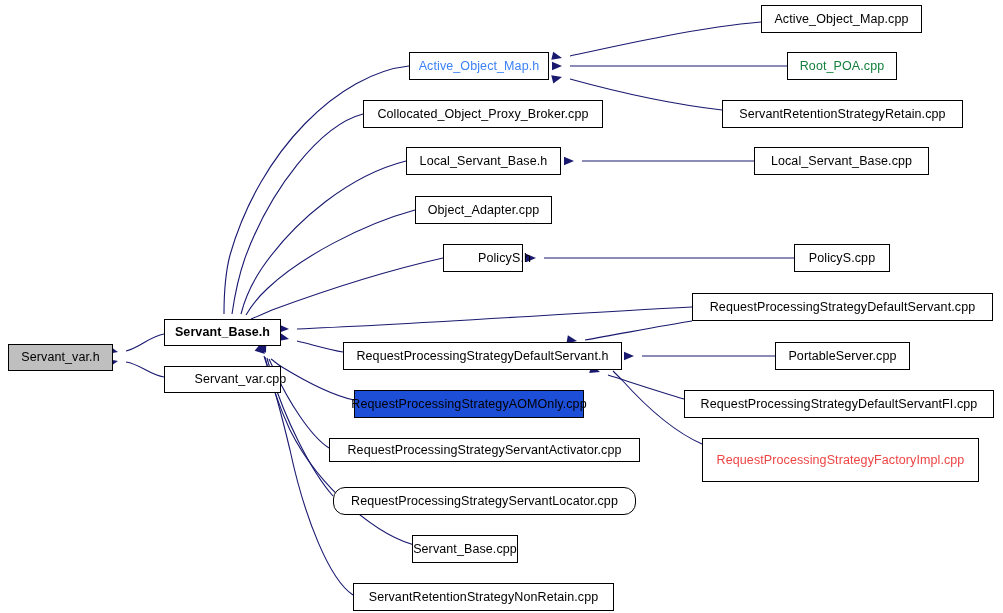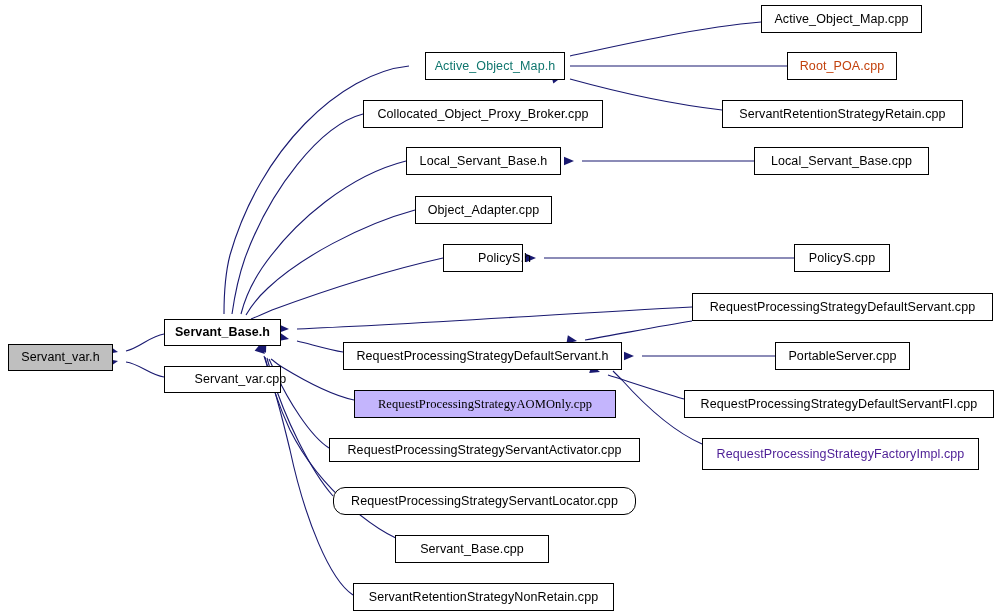--- a/index.html
+++ b/index.html
@@ -93,34 +93,34 @@
       <polygon points="0,0 10,-4.2 10,4.2" fill="#191970" transform="translate(577,341) rotate(190)"></polygon>
       <path d="M684,399 C660,392 630,382 608,375" fill="none" stroke="#191970" stroke-width="1.1"></path>
       <polygon points="0,0 10,-4.2 10,4.2" fill="#191970" transform="translate(600,372) rotate(198)"></polygon>
       <path d="M702,444 C670,430 640,400 622,380 C618,376 615,373 613,371" fill="none" stroke="#191970" stroke-width="1.1"></path>
       <polygon points="0,0 10,-4.2 10,4.2" fill="#191970" transform="translate(608,366) rotate(225)"></polygon>
     </svg>
   <div id="nodes">
       <div class="node current" style="left: 8px; top: 344px; width: 105px; height: 27px; border-color: rgb(0, 0, 0); background: rgb(191, 191, 191); color: rgb(0, 0, 0);">Servant_var.h</div>
       <div class="node" style="left: 164px; top: 319px; width: 117px; height: 27px; border-color: rgb(0, 0, 0); background: rgb(255, 255, 255); color: rgb(0, 0, 0); font-weight: bold;">Servant_Base.h</div>
       <div class="node" style="left: 164px; top: 366px; width: 117px; height: 27px; border-color: rgb(0, 0, 0); background: rgb(255, 255, 255); color: rgb(0, 0, 0); padding-left: 36px;">Servant_var.cpp</div>
-      <div class="node" style="left: 425px; top: 52px; width: 140px; height: 28px; border-color: rgb(0, 0, 0); background: rgb(255, 255, 255); color: #0f766e;">Active_Object_Map.h</div>
+      <div class="node" style="left: 409px; top: 52px; width: 140px; height: 28px; border-color: rgb(0, 0, 0); background: rgb(255, 255, 255); color: #3b82f6;">Active_Object_Map.h</div>
       <div class="node" style="left: 761px; top: 5px; width: 161px; height: 28px; border-color: rgb(0, 0, 0); background: rgb(255, 255, 255); color: rgb(0, 0, 0);">Active_Object_Map.cpp</div>
-      <div class="node" style="left: 787px; top: 52px; width: 110px; height: 28px; border-color: rgb(0, 0, 0); background: rgb(255, 255, 255); color: #c2410c;">Root_POA.cpp</div>
+      <div class="node" style="left: 787px; top: 52px; width: 110px; height: 28px; border-color: rgb(0, 0, 0); background: rgb(255, 255, 255); color: #15803d;">Root_POA.cpp</div>
       <div class="node" style="left: 722px; top: 100px; width: 241px; height: 28px; border-color: rgb(0, 0, 0); background: rgb(255, 255, 255); color: rgb(0, 0, 0);">ServantRetentionStrategyRetain.cpp</div>
       <div class="node" style="left: 363px; top: 100px; width: 240px; height: 28px; border-color: rgb(0, 0, 0); background: rgb(255, 255, 255); color: rgb(0, 0, 0);">Collocated_Object_Proxy_Broker.cpp</div>
       <div class="node" style="left: 406px; top: 147px; width: 155px; height: 28px; border-color: rgb(0, 0, 0); background: rgb(255, 255, 255); color: rgb(0, 0, 0);">Local_Servant_Base.h</div>
       <div class="node" style="left: 754px; top: 147px; width: 175px; height: 28px; border-color: rgb(0, 0, 0); background: rgb(255, 255, 255); color: rgb(0, 0, 0);">Local_Servant_Base.cpp</div>
       <div class="node" style="left: 415px; top: 196px; width: 137px; height: 28px; border-color: rgb(0, 0, 0); background: rgb(255, 255, 255); color: rgb(0, 0, 0);">Object_Adapter.cpp</div>
       <div class="node" style="left: 443px; top: 244px; width: 80px; height: 28px; border-color: rgb(0, 0, 0); background: rgb(255, 255, 255); color: rgb(0, 0, 0); padding-left: 43px;">PolicyS.h</div>
       <div class="node" style="left: 794px; top: 244px; width: 96px; height: 28px; border-color: rgb(0, 0, 0); background: rgb(255, 255, 255); color: rgb(0, 0, 0);">PolicyS.cpp</div>
       <div class="node" style="left: 692px; top: 293px; width: 301px; height: 28px; border-color: rgb(0, 0, 0); background: rgb(255, 255, 255); color: rgb(0, 0, 0);">RequestProcessingStrategyDefaultServant.cpp</div>
       <div class="node" style="left: 343px; top: 342px; width: 279px; height: 28px; border-color: rgb(0, 0, 0); background: rgb(255, 255, 255); color: rgb(0, 0, 0);">RequestProcessingStrategyDefaultServant.h</div>
       <div class="node" style="left: 775px; top: 342px; width: 135px; height: 28px; border-color: rgb(0, 0, 0); background: rgb(255, 255, 255); color: rgb(0, 0, 0);">PortableServer.cpp</div>
-      <div class="node" style="left: 354px; top: 390px; width: 262px; height: 28px; border-color: rgb(0, 0, 0); background: #c4b5fd; color: rgb(0, 0, 0); font-family: Liberation Serif, serif;">RequestProcessingStrategyAOMOnly.cpp</div>
+      <div class="node" style="left: 354px; top: 390px; width: 230px; height: 28px; border-color: rgb(0, 0, 0); background: #1d4ed8; color: rgb(0, 0, 0);">RequestProcessingStrategyAOMOnly.cpp</div>
       <div class="node" style="left: 684px; top: 390px; width: 310px; height: 28px; border-color: rgb(0, 0, 0); background: rgb(255, 255, 255); color: rgb(0, 0, 0);">RequestProcessingStrategyDefaultServantFI.cpp</div>
       <div class="node" style="left: 329px; top: 438px; width: 311px; height: 24px; border-color: rgb(0, 0, 0); background: rgb(255, 255, 255); color: rgb(0, 0, 0);">RequestProcessingStrategyServantActivator.cpp</div>
-      <div class="node" style="left: 702px; top: 438px; width: 277px; height: 32px; border-color: rgb(0, 0, 0); background: rgb(255, 255, 255); color: #4c1d95;">RequestProcessingStrategyFactoryImpl.cpp</div>
+      <div class="node" style="left: 702px; top: 438px; width: 277px; height: 44px; border-color: rgb(0, 0, 0); background: rgb(255, 255, 255); color: #ef4444;">RequestProcessingStrategyFactoryImpl.cpp</div>
       <div class="node" style="left: 333px; top: 487px; width: 303px; height: 28px; border-color: rgb(0, 0, 0); background: rgb(255, 255, 255); color: rgb(0, 0, 0); border-radius: 12px;">RequestProcessingStrategyServantLocator.cpp</div>
-      <div class="node" style="left: 395px; top: 535px; width: 154px; height: 28px; border-color: rgb(0, 0, 0); background: rgb(255, 255, 255); color: rgb(0, 0, 0);">Servant_Base.cpp</div>
+      <div class="node" style="left: 412px; top: 535px; width: 106px; height: 28px; border-color: rgb(0, 0, 0); background: rgb(255, 255, 255); color: rgb(0, 0, 0);">Servant_Base.cpp</div>
       <div class="node" style="left: 353px; top: 583px; width: 261px; height: 28px; border-color: rgb(0, 0, 0); background: rgb(255, 255, 255); color: rgb(0, 0, 0);">ServantRetentionStrategyNonRetain.cpp</div>
     </div>
 </div>
 
 </body></html>

